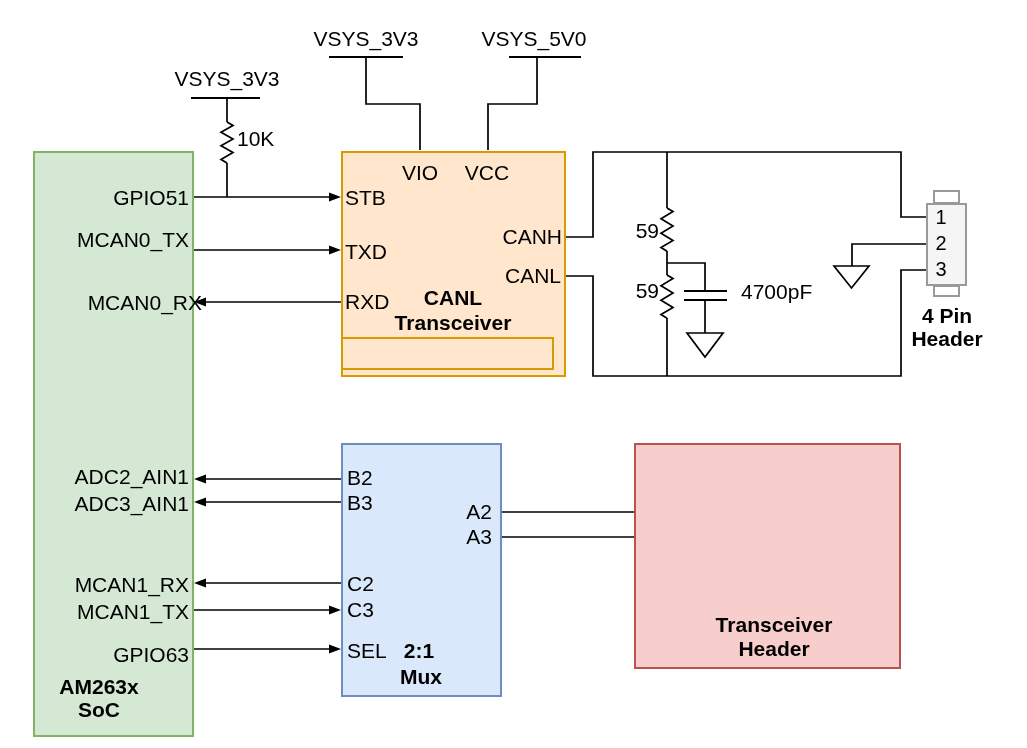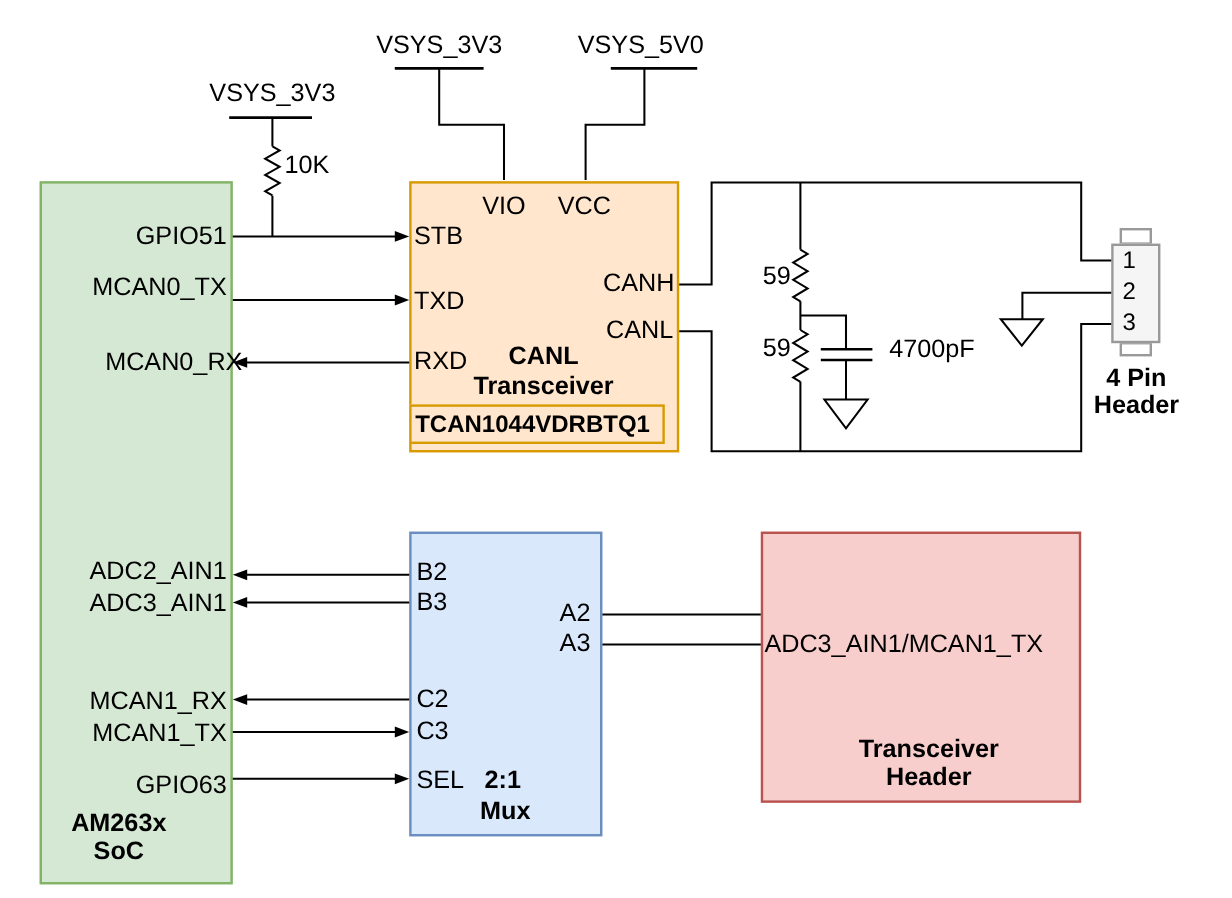--- a/index.html
+++ b/index.html
@@ -160,33 +160,31 @@
 
   <div class="lbl ctr" style="left:420px;top:172px">VIO</div>
   <div class="lbl ctr" style="left:487px;top:172px">VCC</div>
   <div class="lbl lt" style="left:345px;top:197px">STB</div>
   <div class="lbl lt" style="left:345px;top:251px">TXD</div>
   <div class="lbl lt" style="left:345px;top:301px">RXD</div>
   <div class="lbl rt" style="left:562px;top:236px">CANH</div>
   <div class="lbl rt" style="left:561px;top:275px">CANL</div>
   <div class="lbl bold ctr" style="left:453px;top:297px">CANL</div>
   <div class="lbl bold ctr" style="left:453px;top:322px">Transceiver</div>
-  <div class="lbl bold small lt" style="left:346px;top:354px">TCAN1044VDRBTQ1</div>
 
   <div class="lbl lt" style="left:347px;top:477px">B2</div>
   <div class="lbl lt" style="left:347px;top:502px">B3</div>
   <div class="lbl rt" style="left:492px;top:511px">A2</div>
   <div class="lbl rt" style="left:492px;top:536px">A3</div>
   <div class="lbl lt" style="left:347px;top:583px">C2</div>
   <div class="lbl lt" style="left:347px;top:609px">C3</div>
   <div class="lbl lt" style="left:347px;top:650px">SEL</div>
   <div class="lbl bold ctr" style="left:419px;top:650px">2:1</div>
   <div class="lbl bold ctr" style="left:421px;top:676px">Mux</div>
 
-  <div class="lbl lt" style="left:637px;top:537px">ADC3_AIN1/MCAN1_TX</div>
   <div class="lbl bold ctr" style="left:774px;top:624px">Transceiver</div>
   <div class="lbl bold ctr" style="left:774px;top:648px">Header</div>
 
   <div class="lbl small ctr" style="left:941px;top:217px">1</div>
   <div class="lbl small ctr" style="left:941px;top:243px">2</div>
   <div class="lbl small ctr" style="left:941px;top:269px">3</div>
   <div class="lbl bold ctr" style="left:947px;top:315px">4 Pin</div>
   <div class="lbl bold ctr" style="left:947px;top:338px">Header</div>
 
 </div>

